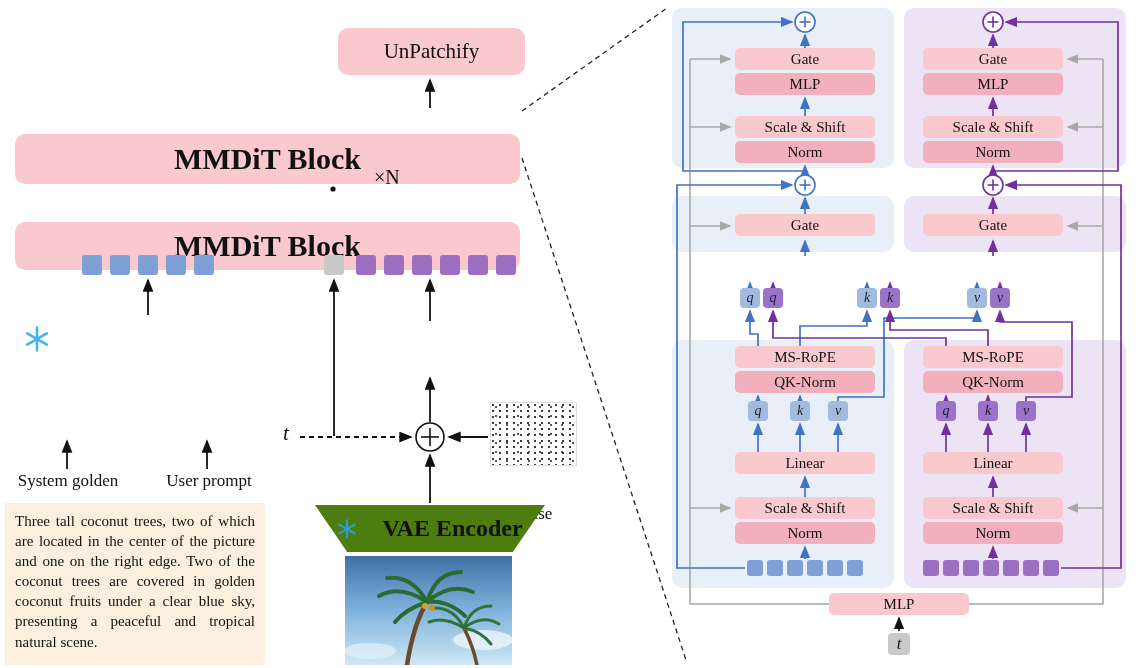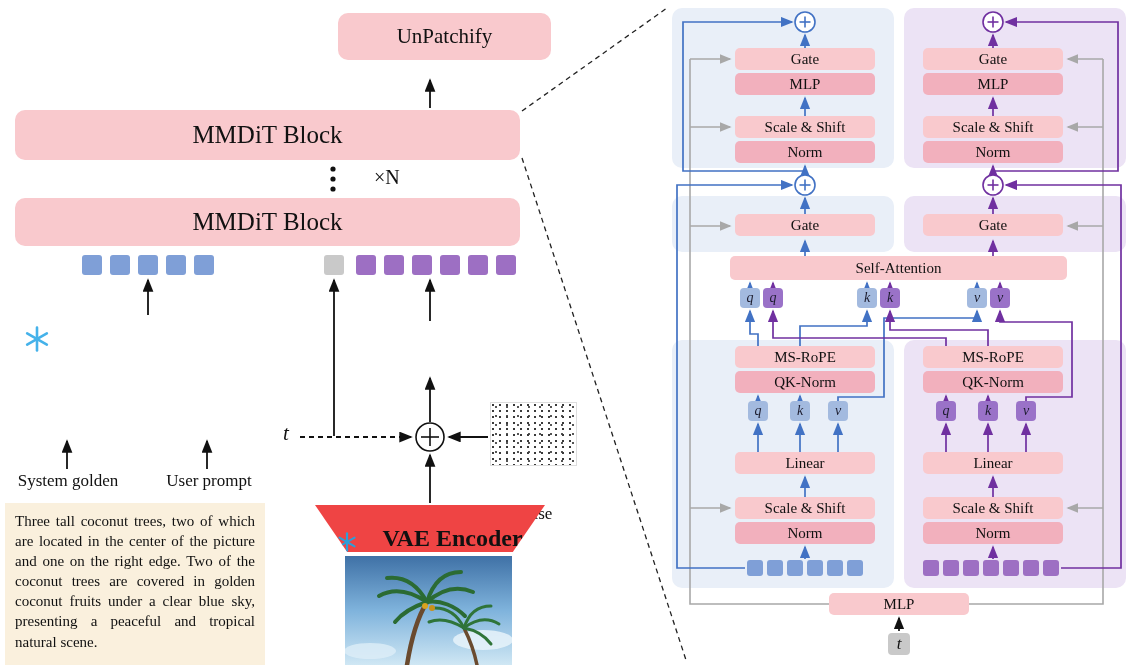--- a/index.html
+++ b/index.html
@@ -22,29 +22,29 @@
   .tok-b{background:#7f9fd7;} .tok-p{background:#9d6fc3;} .tok-g{background:#c9c9c9;}
   .qkv{position:absolute;width:20px;height:20px;border-radius:4px;display:flex;align-items:center;
        justify-content:center;font-style:italic;font-size:14px;z-index:3;color:#1c1c2e;}
   .qkv-b{background:#a3badf;} .qkv-p{background:#9a72c8;}
   .lbl{position:absolute;z-index:3;}
   .qwenbox{position:absolute;left:15px;top:318px;width:250px;height:118px;background:#c8eafb;
            border-radius:18px;display:flex;align-items:center;justify-content:center;
            font-size:28px;font-weight:bold;z-index:3;}
   .beige{position:absolute;left:5px;top:503px;width:260px;height:162px;background:#faf0dd;
          box-sizing:border-box;padding:8px 10px;font-size:15px;line-height:1.34;text-align:justify;z-index:3;}
-  .vae{position:absolute;left:315px;top:505px;width:230px;height:47px;background:#ef4444;
-       clip-path:polygon(0% 0%,100% 0%,86% 100%,14% 100%);display:flex;align-items:flex-end;
+  .vae{position:absolute;left:315px;top:505px;width:230px;height:47px;background:#4d7c0f;
+       clip-path:polygon(0% 0%,100% 0%,86% 100%,14% 100%);display:flex;align-items:center;
        justify-content:center;gap:25px;font-size:24px;font-weight:bold;z-index:3;}
   .noise{position:absolute;left:490px;top:402px;width:85px;height:62px;background:#fff;z-index:3;
          background-image:radial-gradient(circle at 2px 2px,#3a3a3a 1px,transparent 1.4px),
                           radial-gradient(circle at 5px 4px,#555 0.9px,transparent 1.3px);
          background-size:7px 6px,11px 9px;border:1px solid #ddd;}
   .snow{display:inline-flex;z-index:4;}
-  .mmdit{font-size:25px;font-weight:normal;}
+  .mmdit{font-size:30px;font-weight:bold;margin-top:24px;}
   .tsq{position:absolute;left:888px;top:633px;width:22px;height:22px;background:#c9c9c9;border-radius:4px;
        display:flex;align-items:center;justify-content:center;font-style:italic;font-size:17px;z-index:3;}
 </style>
 </head>
 <body>
 
 <div class="canvas">
 
   <div class="panel pan-b" style="left:672px;top:8px;width:222px;height:160px;"></div>
   <div class="panel pan-p" style="left:904px;top:8px;width:222px;height:160px;"></div>
@@ -172,21 +172,21 @@
         <circle cx="993" cy="22" r="10"></circle>
           <line x1="987.5" y1="22" x2="998.5" y2="22"></line>
           <line x1="993" y1="16.5" x2="993" y2="27.5"></line>
         <circle cx="993" cy="185" r="10"></circle>
           <line x1="987.5" y1="185" x2="998.5" y2="185"></line>
           <line x1="993" y1="179.5" x2="993" y2="190.5"></line>
       </g>
     </g>
   </svg>
 
-  <div class="bigpink" style="left:338px;top:13px;width:213px;height:47px;font-size:21px;">
+  <div class="bigpink" style="left:338px;top:28px;width:187px;height:47px;font-size:21px;">
       <span>UnPatchify</span>
     </div>
 
   <div class="bigpink mmdit" style="left:15px;top:110px;width:505px;height:50px;">
       <span>MMDiT Block</span>
     </div>
 
   <div class="lbl" style="left:374px;top:166px;font-size:20px;">×N</div>
 
   <div class="bigpink mmdit" style="left:15px;top:198px;width:505px;height:48px;">
@@ -302,23 +302,20 @@
       <span>Norm</span>
     </div>
 
   <div class="rb c1" style="top:214px;">
       <span>Gate</span>
     </div>
   <div class="rb c2" style="top:214px;">
       <span>Gate</span>
     </div>
 
-  <div class="sa">
-      <span>Self-Attention</span>
-    </div>
 
   <div class="qkv qkv-b" style="left:740px;top:288px;">
       <span>q</span>
     </div>
   <div class="qkv qkv-p" style="left:763px;top:288px;">
       <span>q</span>
     </div>
   <div class="qkv qkv-b" style="left:857px;top:288px;">
       <span>k</span>
     </div>

